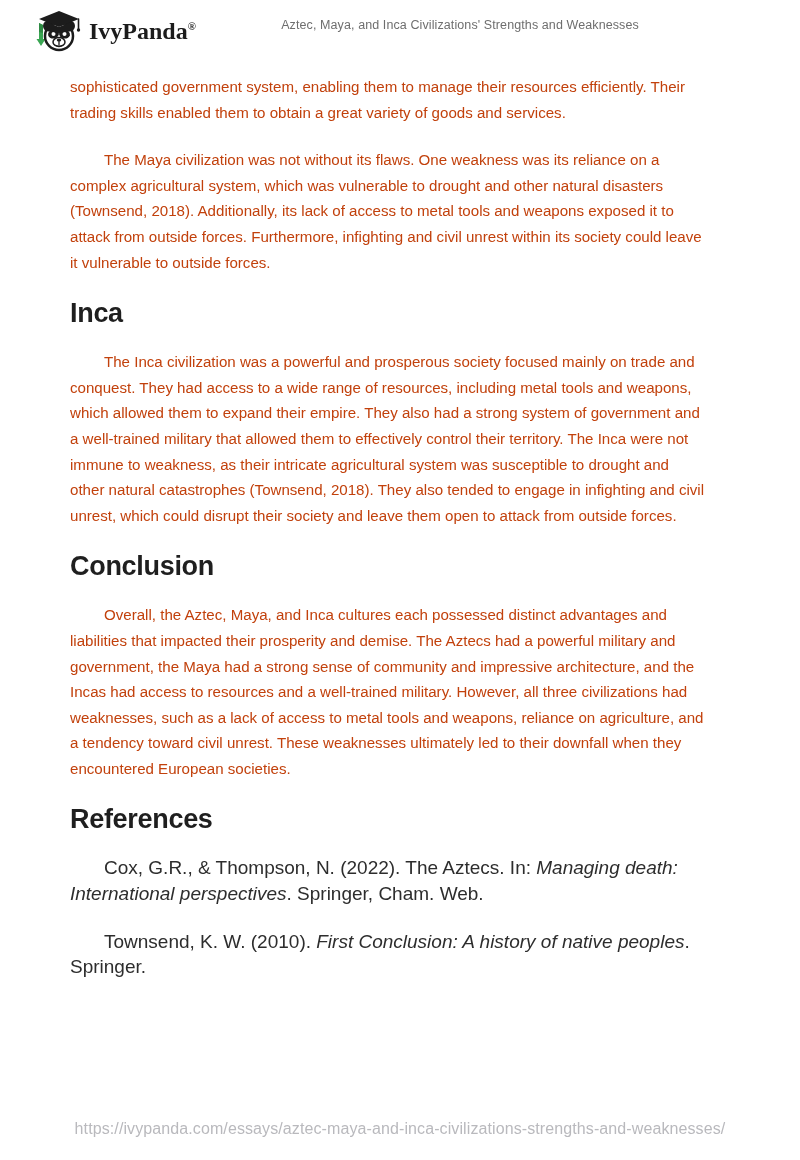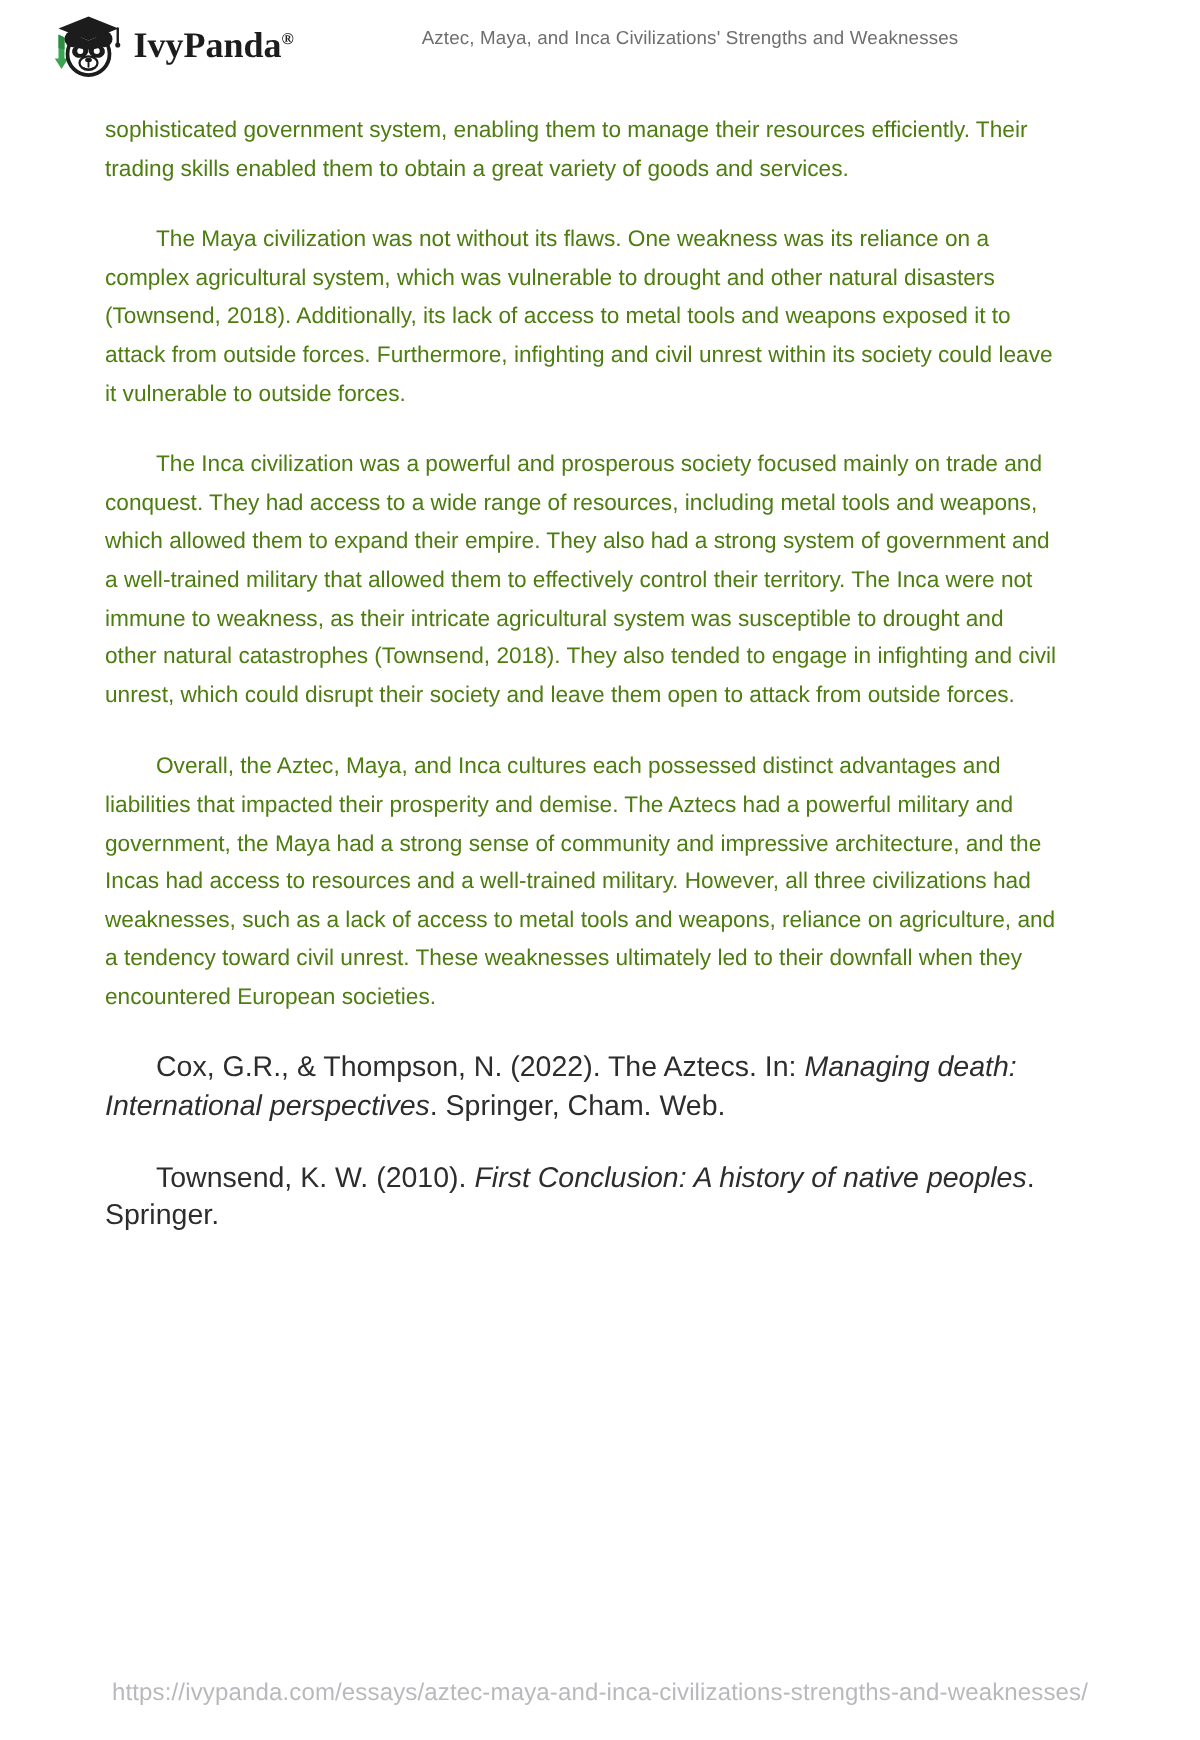--- a/index.html
+++ b/index.html
@@ -70,21 +70,21 @@
   .doc-body {
     position: absolute;
     top: 74px;
     left: 70px;
     width: 652px;
   }
   p.para {
     margin: 0 16px 22px 0;
     font-size: 15.1px;
     line-height: 25.6px;
-    color: #4d7c0f;
+    color: #c2410c;
     text-align: left;
     text-indent: 34px;
   }
   p.para.noindent {
     text-indent: 0;
   }
   h2.section-heading {
     margin: 8px 0 20px 0;
     font-size: 27px;
     line-height: 32px;
@@ -156,26 +156,29 @@
 
   <div class="header-title">Aztec, Maya, and Inca Civilizations' Strengths and Weaknesses</div>
 </div>
 
 <div class="doc-body">
 
   <p class="para noindent">sophisticated government system, enabling them to manage their resources efficiently. Their trading skills enabled them to obtain a great variety of goods and services.</p>
 
   <p class="para">The Maya civilization was not without its flaws. One weakness was its reliance on a complex agricultural system, which was vulnerable to drought and other natural disasters (Townsend, 2018). Additionally, its lack of access to metal tools and weapons exposed it to attack from outside forces. Furthermore, infighting and civil unrest within its society could leave it vulnerable to outside forces.</p>
 
+  <h2 class="section-heading">Inca</h2>
 
   <p class="para">The Inca civilization was a powerful and prosperous society focused mainly on trade and conquest. They had access to a wide range of resources, including metal tools and weapons, which allowed them to expand their empire. They also had a strong system of government and a well-trained military that allowed them to effectively control their territory. The Inca were not immune to weakness, as their intricate agricultural system was susceptible to drought and other natural catastrophes (Townsend, 2018). They also tended to engage in infighting and civil unrest, which could disrupt their society and leave them open to attack from outside forces.</p>
 
+  <h2 class="section-heading tight-top">Conclusion</h2>
 
   <p class="para">Overall, the Aztec, Maya, and Inca cultures each possessed distinct advantages and liabilities that impacted their prosperity and demise. The Aztecs had a powerful military and government, the Maya had a strong sense of community and impressive architecture, and the Incas had access to resources and a well-trained military. However, all three civilizations had weaknesses, such as a lack of access to metal tools and weapons, reliance on agriculture, and a tendency toward civil unrest. These weaknesses ultimately led to their downfall when they encountered European societies.</p>
 
+  <h2 class="section-heading tight-top">References</h2>
 
   <div>
     <p class="ref-entry">
       <span>Cox, G.R., &amp; Thompson, N. (2022). The Aztecs. In: </span><i>Managing death: International perspectives</i><span>. Springer, Cham. Web.</span>
     </p>
     <p class="ref-entry">
       <span>Townsend, K. W. (2010). </span><i>First Conclusion: A history of native peoples</i><span>. Springer.</span>
     </p>
   </div>
 

